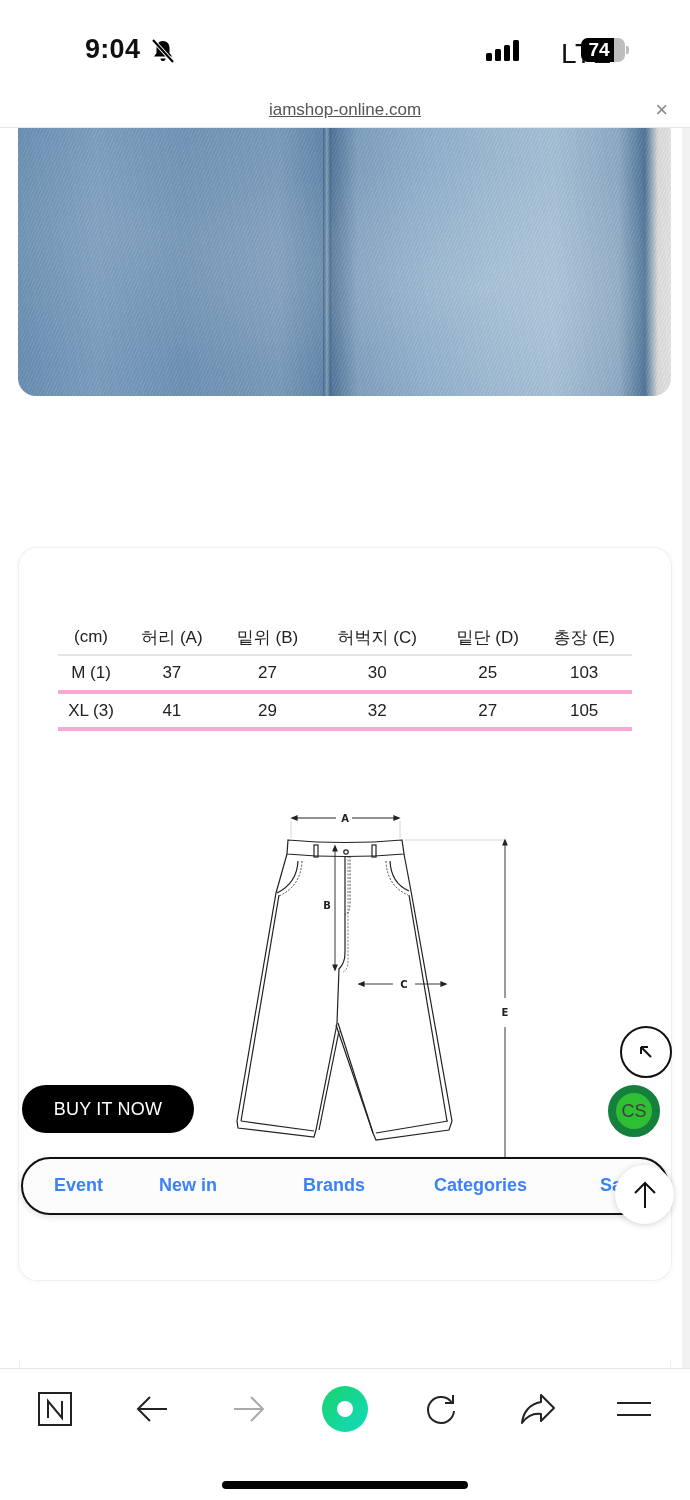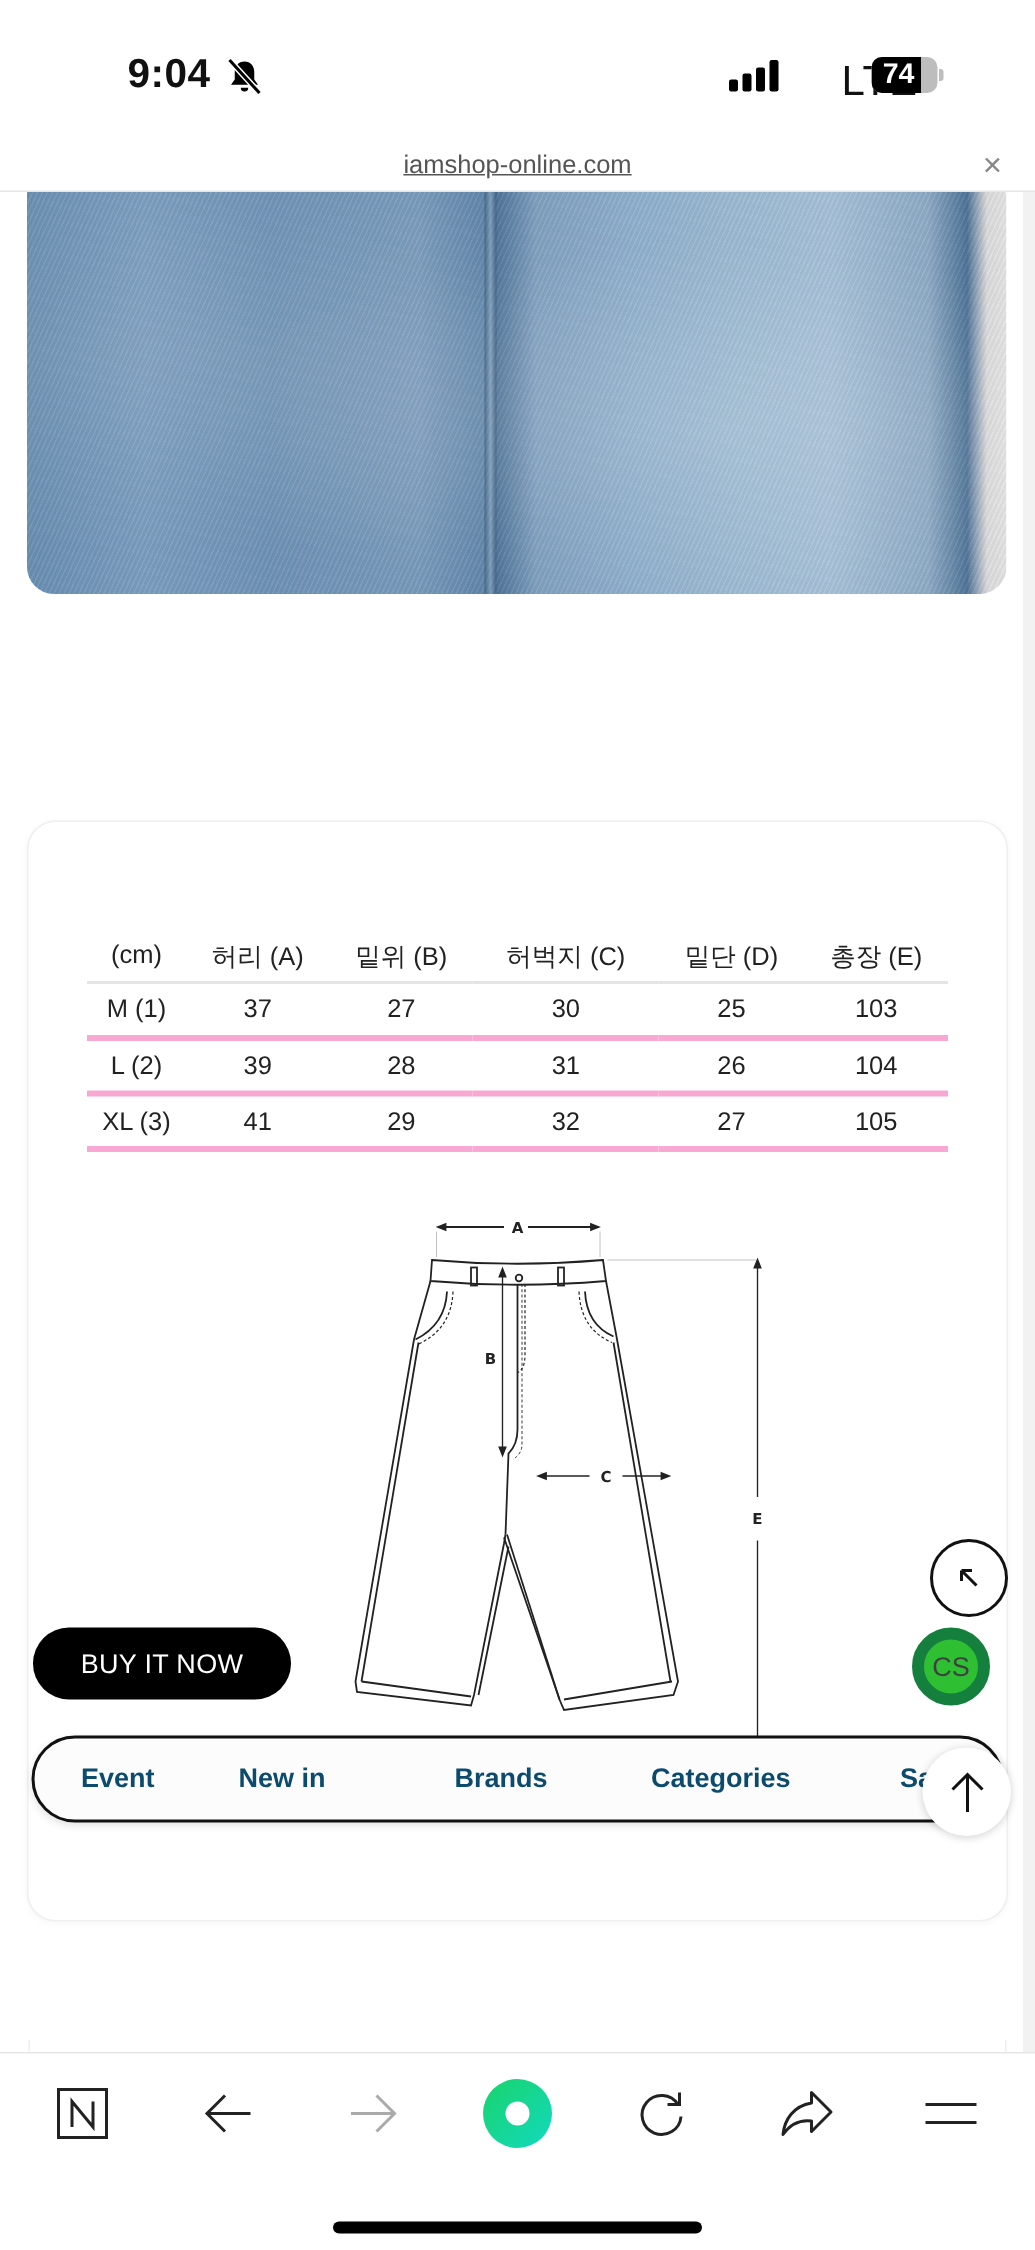--- a/index.html
+++ b/index.html
@@ -43,21 +43,21 @@
   .size-table td { font-size: 17px; height: 37px; text-align: center; color: #222; border-bottom: 4px solid #f9a8d4; }
   .size-table th:first-child, .size-table td:first-child { width: 66px; }
 
   .diagram { position: absolute; left: 200px; top: 255px; width: 300px; height: 420px; }
 
   .buy-button { position: absolute; left: 22px; top: 1085px; width: 172px; height: 48px; background: #000; color: #fff; border-radius: 25px;
     font-size: 18px; display: flex; align-items: center; justify-content: center; letter-spacing: 0.2px; cursor: pointer; }
 
   .nav-pill { position: absolute; left: 21px; top: 1157px; width: 648px; height: 58px; border: 2px solid #111; border-radius: 29px; background: #fcfcfc;
     box-shadow: 0 2px 6px rgba(0,0,0,0.12); overflow: hidden; }
-  .nav-item { position: absolute; top: 16px; font-size: 18px; font-weight: 700; color: #0c4a6e; white-space: nowrap; cursor: pointer; }
+  .nav-item { position: absolute; top: 16px; font-size: 18px; font-weight: 700; color: #3b82f6; white-space: nowrap; cursor: pointer; }
 
   .fab-share { position: absolute; left: 620px; top: 1026px; width: 52px; height: 52px; border-radius: 50%; background: #fff; border: 2px solid #111;
     display: flex; align-items: center; justify-content: center; cursor: pointer; }
   .fab-cs { position: absolute; left: 608px; top: 1085px; width: 52px; height: 52px; border-radius: 50%; background: #2fbf33; border: 8px solid #15803d;
     display: flex; align-items: center; justify-content: center; font-size: 18px; color: #404040; cursor: pointer; }
   .fab-top { position: absolute; left: 615px; top: 1165px; width: 59px; height: 59px; border-radius: 50%; background: #fff; box-shadow: 0 1px 6px rgba(0,0,0,0.18);
     display: flex; align-items: center; justify-content: center; cursor: pointer; }
 
   .card-bottom-line { position: absolute; left: 19px; top: 1232px; width: 652px; height: 8px; border-left: 1px solid #efefef; border-right: 1px solid #efefef; }
 
@@ -121,28 +121,20 @@
       <tbody>
         <tr>
           <td>M (1)</td>
           <td>37</td>
           <td>27</td>
           <td>30</td>
           <td>25</td>
           <td>103</td>
         </tr>
         <tr>
-          <td>L (2)</td>
-          <td>39</td>
-          <td>28</td>
-          <td>31</td>
-          <td>26</td>
-          <td>104</td>
-        </tr>
-        <tr>
           <td>XL (3)</td>
           <td>41</td>
           <td>29</td>
           <td>32</td>
           <td>27</td>
           <td>105</td>
         </tr>
       </tbody>
     </table>
 

